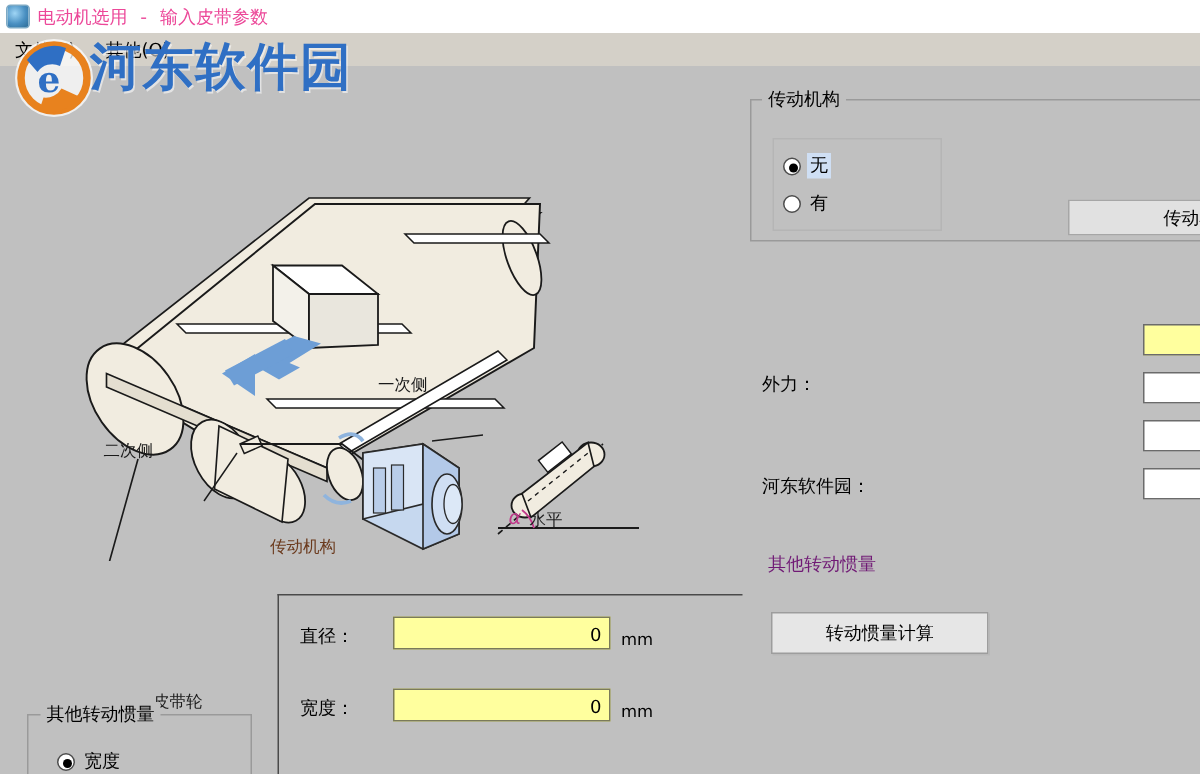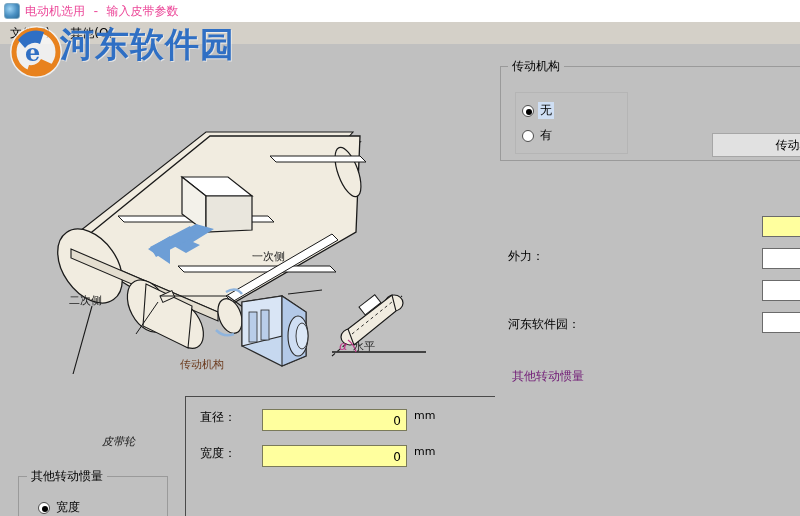--- a/index.html
+++ b/index.html
@@ -123,21 +123,21 @@
     display: flex; align-items: center; justify-content: center;
     box-shadow: 1px 1px 0 #b8b8b8;
   }
 
   
   #pulley-panel {
     position: absolute; left: 185px; top: 352px; width: 310px; height: 120px;
     border: 1px solid #4a4a4a; border-right: none; border-bottom: none;
     background: transparent;
   }
-  .pulley-row { position: absolute; left: 14px; height: 24px; display: flex; align-items: flex-start; }
+  .pulley-row { position: absolute; left: 14px; height: 24px; display: flex; align-items: flex-end; }
   .pulley-label { font-size: 12px; color: #000; width: 62px; white-space: nowrap; }
   .num-input {
     width: 145px; height: 22px;
     border: 1px solid #7a7a5a; background: #ffff9e;
     font-size: 12px; color: #000; text-align: right;
     padding: 2px 5px 0 0; line-height: 18px;
   }
   .unit { font-size: 11px; color: #000; margin-left: 7px; }
   .combo {
     width: 145px; height: 24px;
@@ -267,21 +267,21 @@
         <polygon points="318,285 362,251 366,267 324,301" fill="#f1ece0" stroke="#1a1a1a" stroke-width="1.1"></polygon>
         <line x1="322" y1="290" x2="362" y2="258" stroke="#1a1a1a" stroke-width="0.9" stroke-dasharray="3 3"></line>
         <rect x="329" y="263" width="20" height="10" transform="rotate(-38 329 263)" fill="#ffffff" stroke="#1a1a1a" stroke-width="1"></rect>
         <path d="M326 308 A22 22 0 0 0 318 296" fill="none" stroke="#c0398a" stroke-width="1.2"></path>
       </g>
     </svg>
 
     <div class="diag-label" style="left:252px; top:205px;">一次侧</div>
     <div class="diag-label" style="left:69px; top:249px;">二次侧</div>
     <div class="diag-label" style="left:180px; top:313px; color:#6b3a1d;">传动机构</div>
-    <div class="diag-label" style="left:102px; top:390px;font-style:italic;">皮带轮</div>
+    <div class="diag-label" style="left:102px; top:416px;">皮带轮</div>
     <div class="diag-label" style="left:339px; top:294px; color:#c0398a; font-style:italic; font-size:13px;">α</div>
     <div class="diag-label" style="left:353px; top:295px;text-align:center;">水平</div>
   </div>
 
   <div id="grp-drive"></div>
   <div id="grp-drive-legend">传动机构</div>
 
   <div id="drive-radio-box">
     <div class="radio-row" style="top:9px;">
       <span class="radio-dot on"></span>
@@ -304,28 +304,29 @@
   <div class="param-input" style="top:204px;"></div>
 
   <div class="param-input" style="top:236px;"></div>
 
   <div class="param-row" style="top:269px;">
     <span class="param-label">河东软件园：</span>
   </div>
   <div class="param-input" style="top:268px;"></div>
 
   <div id="inertia-label">其他转动惯量</div>
+  <div id="btn-inertia">转动惯量计算</div>
 
   <div id="pulley-panel">
     <div class="pulley-row" style="top:12px;">
       <span class="pulley-label">直径：</span>
       <div class="num-input">0</div>
       <span class="unit">mm</span>
     </div>
-    <div class="pulley-row" style="top:48px;">
+    <div class="pulley-row" style="top:60px;">
       <span class="pulley-label">宽度：</span>
       <div class="num-input">0</div>
       <span class="unit">mm</span>
     </div>
   </div>
 
   <div id="grp-calc"></div>
   <div id="grp-calc-legend">其他转动惯量</div>
   <div id="calc-opt">
     <span class="radio-dot on"></span>

